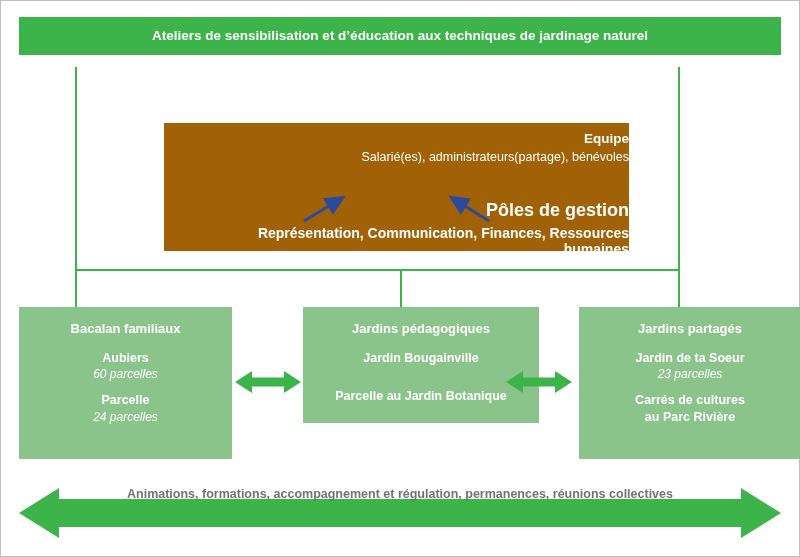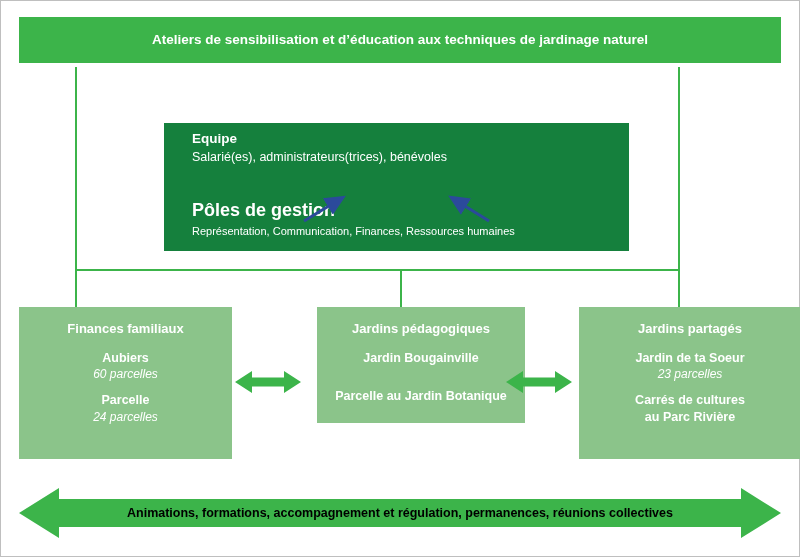--- a/index.html
+++ b/index.html
@@ -20,21 +20,21 @@
     box-sizing: border-box;
     border: 1px solid #bfbfbf;
   }
 
   
   .top-banner {
     position: absolute;
     left: 18px;
     top: 16px;
     width: 762px;
-    height: 46px;
+    height: 38px;
     background: #3cb44a;
     color: #ffffff;
     display: flex;
     flex-direction: column;
     align-items: center;
     justify-content: center;
     font-weight: bold;
     font-size: 13.5px;
     line-height: 1.45;
     text-align: center;
@@ -46,43 +46,44 @@
     background: #3cb44a;
   }
 
   
   .team-box {
     position: absolute;
     left: 163px;
     top: 122px;
     width: 465px;
     height: 128px;
-    background: #15803d;
+    background: #a16207;
     color: #ffffff;
-    text-align: left;
+    text-align: right;
     box-sizing: border-box;
     padding-top: 8px;
     padding-left: 28px;
   }
   .team-title {
     font-weight: bold;
     font-size: 13.5px;
     margin-bottom: 4px;
   }
   .team-sub {
     font-size: 12.5px;
   }
   .poles-title {
     font-weight: bold;
     font-size: 18px;
     margin-top: 36px;
   }
   .poles-sub {
-    font-size: 11px;
+    font-size: 14px;
     margin-top: 4px;
+    font-weight: bold;
   }
   .team-arrows {
     position: absolute;
     left: 0;
     top: 58px;
     width: 465px;
     height: 44px;
     pointer-events: none;
   }
 
@@ -90,21 +91,21 @@
   .garden {
     position: absolute;
     top: 306px;
     background: #8bc48a;
     color: #ffffff;
     text-align: center;
     box-sizing: border-box;
     padding-top: 14px;
   }
   .garden.left  { left: 18px;  width: 213px; height: 152px; }
-  .garden.mid   { left: 316px; width: 208px; height: 116px; }
+  .garden.mid   { left: 302px; width: 236px; height: 116px; }
   .garden.right { left: 578px; width: 222px; height: 152px; }
 
   .garden-title {
     font-weight: bold;
     font-size: 13px;
     margin-bottom: 14px;
   }
   .g-item {
     font-size: 12.5px;
     font-weight: bold;
@@ -138,23 +139,22 @@
     width: 762px;
     height: 52px;
   }
   .bottom-label {
     position: absolute;
     left: 18px;
     top: 486px;
     width: 762px;
     height: 52px;
     display: flex;
-    align-items: center;
     justify-content: center;
-    color: #000000;
+    color: #737373;
     font-weight: bold;
     font-size: 12.5px;
     pointer-events: none;
   }
 </style>
 </head>
 <body>
 
 <div id="root">
 
@@ -164,38 +164,38 @@
 
   <div class="line" style="left:74px; top:66px; width:1.5px; height:203px;"></div>
   <div class="line" style="left:677px; top:66px; width:1.5px; height:203px;"></div>
   <div class="line" style="left:74px; top:268px; width:605px; height:1.5px;"></div>
   <div class="line" style="left:74px; top:268px; width:1.5px; height:38px;"></div>
   <div class="line" style="left:399px; top:268px; width:1.5px; height:38px;"></div>
   <div class="line" style="left:677px; top:268px; width:1.5px; height:38px;"></div>
 
   <div class="team-box">
     <div class="team-title">Equipe</div>
-    <div class="team-sub">Salarié(es), administrateurs(trices), bénévoles</div>
+    <div class="team-sub">Salarié(es), administrateurs(partage), bénévoles</div>
 
     <svg class="team-arrows" viewBox="0 0 465 44">
       <defs>
         <marker id="bluehead" markerWidth="7" markerHeight="7" refX="5.5" refY="3.2" orient="auto">
           <path d="M0,0 L7,3.2 L0,6.4 z" fill="#2b4a9b"></path>
         </marker>
       </defs>
       <path d="M140,40 L178,17" stroke="#2b4a9b" stroke-width="3" fill="none" marker-end="url(#bluehead)"></path>
       <path d="M325,40 L288,17" stroke="#2b4a9b" stroke-width="3" fill="none" marker-end="url(#bluehead)"></path>
     </svg>
 
     <div class="poles-title">Pôles de gestion</div>
     <div class="poles-sub">Représentation, Communication, Finances, Ressources humaines</div>
   </div>
 
   <div class="garden left">
-    <div class="garden-title">Finances familiaux</div>
+    <div class="garden-title">Bacalan familiaux</div>
     <div class="g-item">
       <div>Aubiers</div>
       <div class="g-sub">60 parcelles</div>
     </div>
     <div class="g-item">
       <div>Parcelle</div>
       <div class="g-sub">24 parcelles</div>
     </div>
   </div>
 

